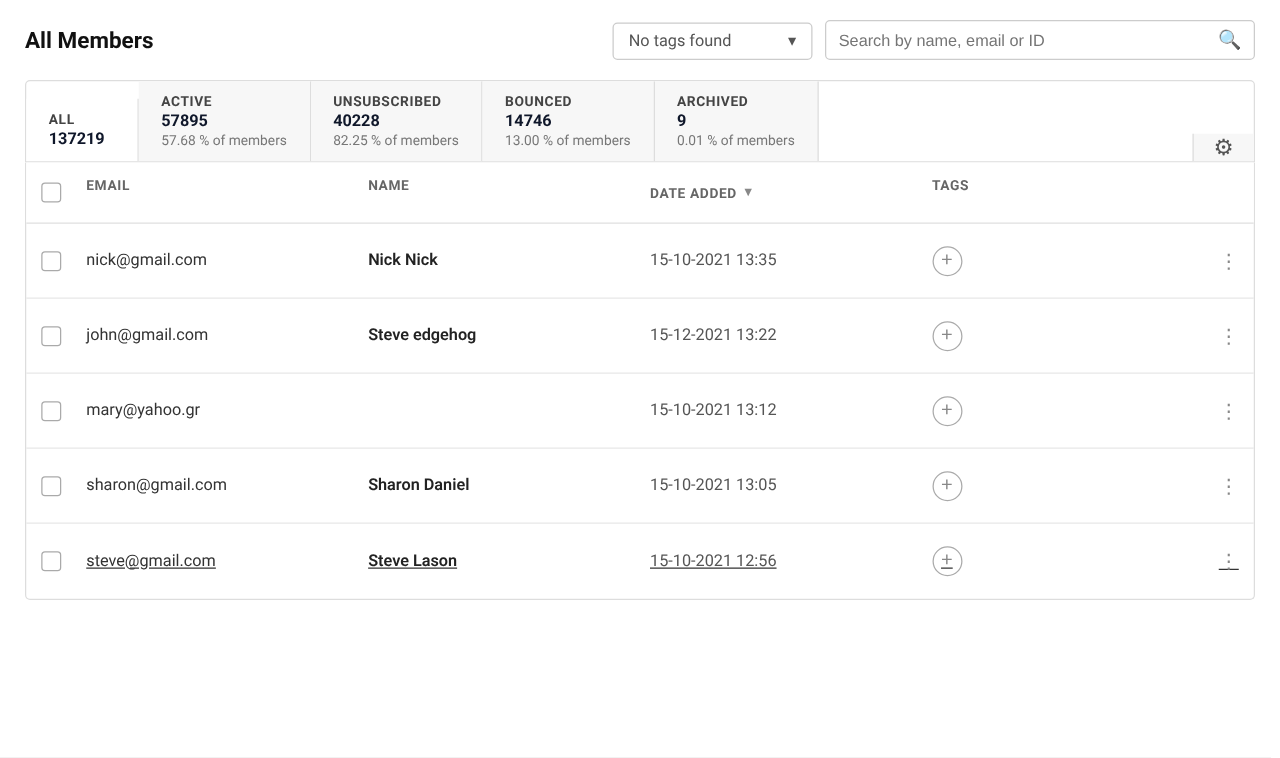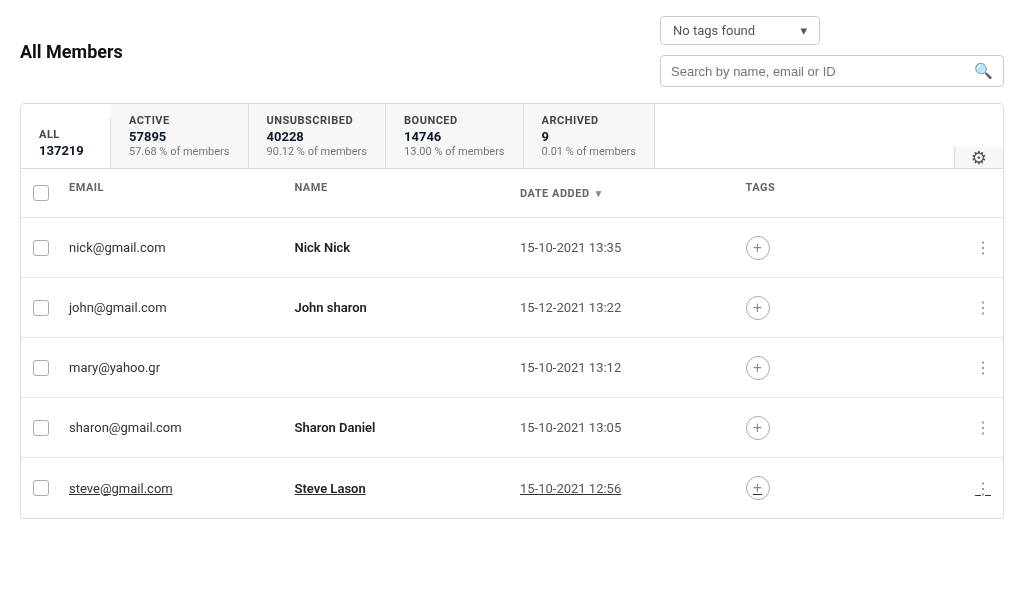--- a/index.html
+++ b/index.html
@@ -21,23 +21,22 @@
       justify-content: space-between;
       margin-bottom: 16px;
     }
     .page-title {
       font-size: 18px;
       font-weight: 700;
       color: #111;
     }
     .header-controls {
       display: flex;
-      align-items: flex-start;
+      align-items: flex-end;
       gap: 10px;
-      flex-direction: column;
     }
     .tags-dropdown {
       display: flex;
       align-items: center;
       border: 1px solid #ccc;
       border-radius: 4px;
       padding: 6px 12px;
       background: #fff;
       cursor: pointer;
       gap: 8px;
@@ -264,21 +263,21 @@
       <div class="tab-count">137219</div>
     </div>
     <div id="tab-active" class="tab">
       <div class="tab-name">ACTIVE</div>
       <div class="tab-count">57895</div>
       <div class="tab-pct">57.68 % of members</div>
     </div>
     <div id="tab-unsubscribed" class="tab">
       <div class="tab-name">UNSUBSCRIBED</div>
       <div class="tab-count">40228</div>
-      <div class="tab-pct">90.12 % of members</div>
+      <div class="tab-pct">82.25 % of members</div>
     </div>
     <div id="tab-bounced" class="tab">
       <div class="tab-name">BOUNCED</div>
       <div class="tab-count">14746</div>
       <div class="tab-pct">13.00 % of members</div>
     </div>
     <div id="tab-archived" class="tab">
       <div class="tab-name">ARCHIVED</div>
       <div class="tab-count">9</div>
       <div class="tab-pct">0.01 % of members</div>
@@ -317,21 +316,21 @@
       <div class="cell actions">
         <button class="kebab-btn">⋮</button>
       </div>
     </div>
 
     <div class="table-row">
       <div class="checkbox-cell">
         <input type="checkbox" class="checkbox" style="">
       </div>
       <div class="cell email">john@gmail.com</div>
-      <div class="cell name">John sharon</div>
+      <div class="cell name">Steve edgehog</div>
       <div class="cell date">15-12-2021 13:22</div>
       <div class="cell tags">
         <button class="add-tag-btn">+</button>
       </div>
       <div class="cell actions">
         <button class="kebab-btn">⋮</button>
       </div>
     </div>
 
     <div class="table-row">

